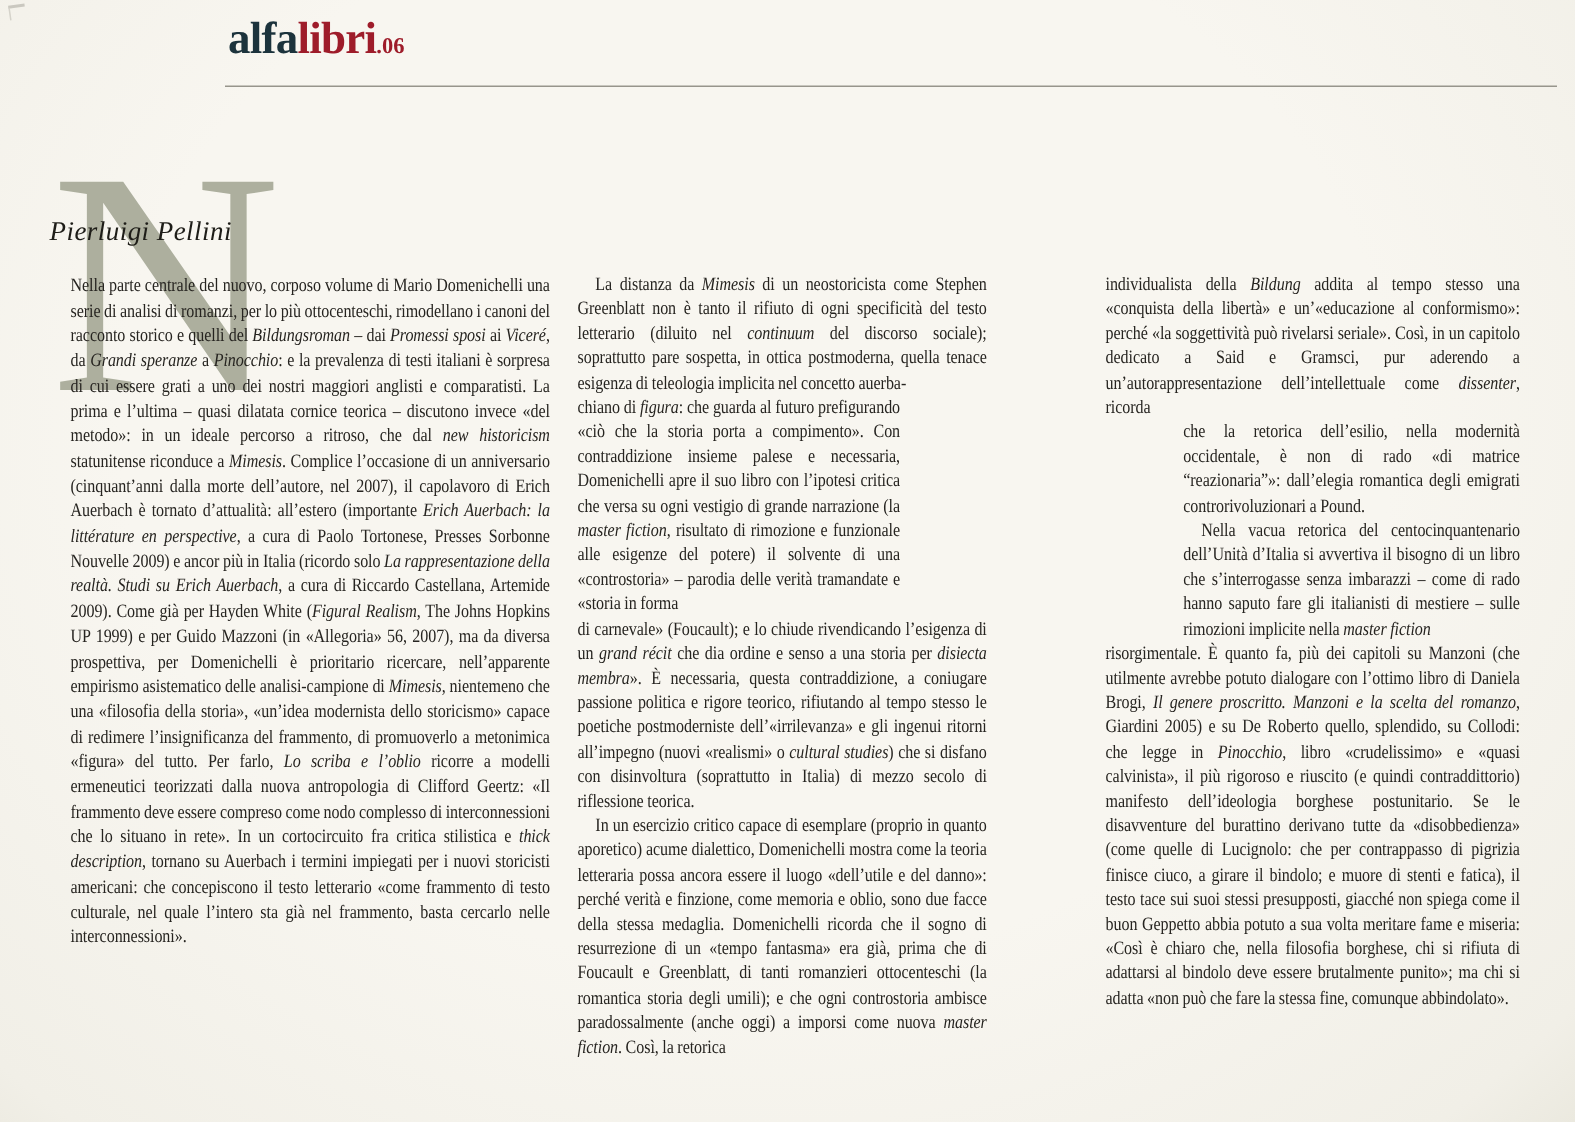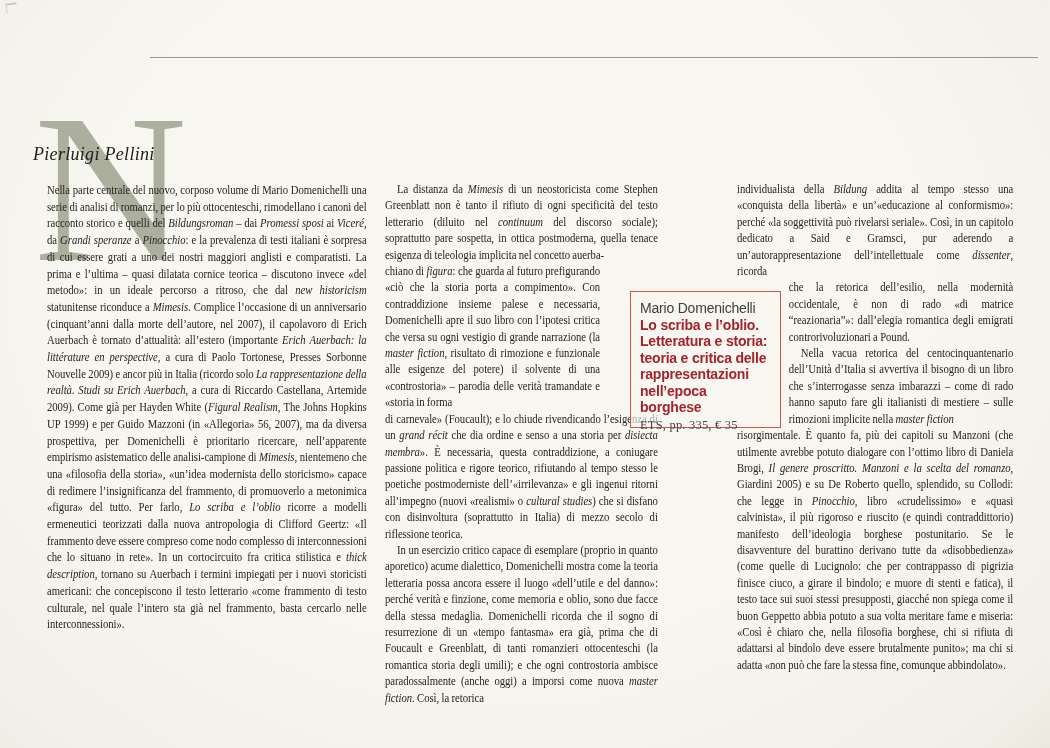--- a/index.html
+++ b/index.html
@@ -79,44 +79,42 @@
   .bookbox .btitle{font-size:14px;font-weight:bold;color:#a2242c;line-height:1.17;letter-spacing:-.2px;margin-top:1px;}
   .bookbox .bpub{font-family:"Liberation Serif", serif;font-size:12.5px;color:#4a453f;margin-top:3px;letter-spacing:.2px;}
 </style>
 </head>
 <body>
 
 <div class="page">
 
   <span class="corner-mark"></span>
 
+  <div class="logo">
+    <span class="alfa">alfa</span><span class="libri">libri</span><span class="issue">.06</span>
+  </div>
   <div class="header-rule"></div>
 
 
   <div class="dropcap-n">N</div>
   <div class="author-name">Pierluigi Pellini</div>
 
   <div class="col col1">
     <p><span>Nella parte centrale del nuovo, corposo volume di Mario Domenichelli una serie di analisi di romanzi, per lo più ottocenteschi, rimodellano i canoni del racconto storico e quelli del </span><span class="it">Bildungsroman</span><span> – dai </span><span class="it">Promessi sposi</span><span> ai </span><span class="it">Viceré</span><span>, da </span><span class="it">Grandi speranze</span><span> a </span><span class="it">Pinocchio</span><span>: e la prevalenza di testi italiani è sorpresa di cui essere grati a uno dei nostri maggiori anglisti e comparatisti. La prima e l’ultima – quasi dilatata cornice teorica – discutono invece «del metodo»: in un ideale percorso a ritroso, che dal </span><span class="it">new historicism</span><span> statunitense riconduce a </span><span class="it">Mimesis</span><span>. Complice l’occasione di un anniversario (cinquant’anni dalla morte dell’autore, nel 2007), il capolavoro di Erich Auerbach è tornato d’attualità: all’estero (importante </span><span class="it">Erich Auerbach: la littérature en perspective</span><span>, a cura di Paolo Tortonese, Presses Sorbonne Nouvelle 2009) e ancor più in Italia (ricordo solo </span><span class="it">La rappresentazione della realtà. Studi su Erich Auerbach</span><span>, a cura di Riccardo Castellana, Artemide 2009). Come già per Hayden White (</span><span class="it">Figural Realism</span><span>, The Johns Hopkins UP 1999) e per Guido Mazzoni (in «Allegoria» 56, 2007), ma da diversa prospettiva, per Domenichelli è prioritario ricercare, nell’apparente empirismo asistematico delle analisi-campione di </span><span class="it">Mimesis</span><span>, nientemeno che una «filosofia della storia», «un’idea modernista dello storicismo» capace di redimere l’insignificanza del frammento, di promuoverlo a metonimica «figura» del tutto. Per farlo, </span><span class="it">Lo scriba e l’oblio</span><span> ricorre a modelli ermeneutici teorizzati dalla nuova antropologia di Clifford Geertz: «Il frammento deve essere compreso come nodo complesso di interconnessioni che lo situano in rete». In un cortocircuito fra critica stilistica e </span><span class="it">thick description</span><span>, tornano su Auerbach i termini impiegati per i nuovi storicisti americani: che concepiscono il testo letterario «come frammento di testo culturale, nel quale l’intero sta già nel frammento, basta cercarlo nelle interconnessioni».</span></p>
   </div>
 
   <div class="col col2">
     <p class="indent"><span>La distanza da </span><span class="it">Mimesis</span><span> di un neostoricista come Stephen Greenblatt non è tanto il rifiuto di ogni specificità del testo letterario (diluito nel </span><span class="it">continuum</span><span> del discorso sociale); soprattutto pare sospetta, in ottica postmoderna, quella tenace esigenza di teleologia implicita nel concetto auerba-</span></p>
     <div class="narrow">
       <p><span>chiano di </span><span class="it">figura</span><span>: che guarda al futuro prefigurando «ciò che la storia porta a compimento». Con contraddizione insieme palese e necessaria, Domenichelli apre il suo libro con l’ipotesi critica che versa su ogni vestigio di grande narrazione (la </span><span class="it">master fiction</span><span>, risultato di rimozione e funzionale alle esigenze del potere) il solvente di una «controstoria» – parodia delle verità tramandate e «storia in forma</span></p>
     </div>
     <p><span>di carnevale» (Foucault); e lo chiude rivendicando l’esigenza di un </span><span class="it">grand récit</span><span> che dia ordine e senso a una storia per </span><span class="it">disiecta membra</span><span>». È necessaria, questa contraddizione, a coniugare passione politica e rigore teorico, rifiutando al tempo stesso le poetiche postmoderniste dell’«irrilevanza» e gli ingenui ritorni all’impegno (nuovi «realismi» o </span><span class="it">cultural studies</span><span>) che si disfano con disinvoltura (soprattutto in Italia) di mezzo secolo di riflessione teorica.</span></p>
     <p class="indent"><span>In un esercizio critico capace di esemplare (proprio in quanto aporetico) acume dialettico, Domenichelli mostra come la teoria letteraria possa ancora essere il luogo «dell’utile e del danno»: perché verità e finzione, come memoria e oblio, sono due facce della stessa medaglia. Domenichelli ricorda che il sogno di resurrezione di un «tempo fantasma» era già, prima che di Foucault e Greenblatt, di tanti romanzieri ottocenteschi (la romantica storia degli umili); e che ogni controstoria ambisce paradossalmente (anche oggi) a imporsi come nuova </span><span class="it">master fiction</span><span>. Così, la retorica</span></p>
   </div>
 
-  <div class="bookbox">
-    <div class="bauthor">Mario Domenichelli</div>
-    <div class="btitle">Lo scriba e l’oblio. Letteratura e storia: teoria e critica delle rappresentazioni nell’epoca borghese</div>
-    <div class="bpub">ETS, pp. 335, € 35</div>
-  </div>
 
   <div class="col col3">
     <p><span>individualista della </span><span class="it">Bildung</span><span> addita al tempo stesso una «conquista della libertà» e un’«educazione al conformismo»: perché «la soggettività può rivelarsi seriale». Così, in un capitolo dedicato a Said e Gramsci, pur aderendo a un’autorappresentazione dell’intellettuale come </span><span class="it">dissenter</span><span>, ricorda</span></p>
     <div class="narrow">
       <p><span>che la retorica dell’esilio, nella modernità occidentale, è non di rado «di matrice “reazionaria”»: dall’elegia romantica degli emigrati controrivoluzionari a Pound.</span></p>
       <p class="indent"><span>Nella vacua retorica del centocinquantenario dell’Unità d’Italia si avvertiva il bisogno di un libro che s’interrogasse senza imbarazzi – come di rado hanno saputo fare gli italianisti di mestiere – sulle rimozioni implicite nella </span><span class="it">master fiction</span></p>
     </div>
     <p><span>risorgimentale. È quanto fa, più dei capitoli su Manzoni (che utilmente avrebbe potuto dialogare con l’ottimo libro di Daniela Brogi, </span><span class="it">Il genere proscritto. Manzoni e la scelta del romanzo</span><span>, Giardini 2005) e su De Roberto quello, splendido, su Collodi: che legge in </span><span class="it">Pinocchio</span><span>, libro «crudelissimo» e «quasi calvinista», il più rigoroso e riuscito (e quindi contraddittorio) manifesto dell’ideologia borghese postunitario. Se le disavventure del burattino derivano tutte da «disobbedienza» (come quelle di Lucignolo: che per contrappasso di pigrizia finisce ciuco, a girare il bindolo; e muore di stenti e fatica), il testo tace sui suoi stessi presupposti, giacché non spiega come il buon Geppetto abbia potuto a sua volta meritare fame e miseria: «Così è chiaro che, nella filosofia borghese, chi si rifiuta di adattarsi al bindolo deve essere brutalmente punito»; ma chi si adatta «non può che fare la stessa fine, comunque abbindolato».</span></p>
   </div>
 

